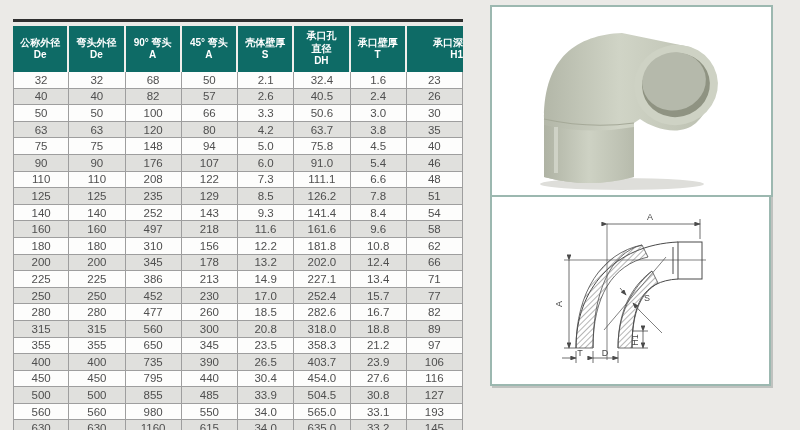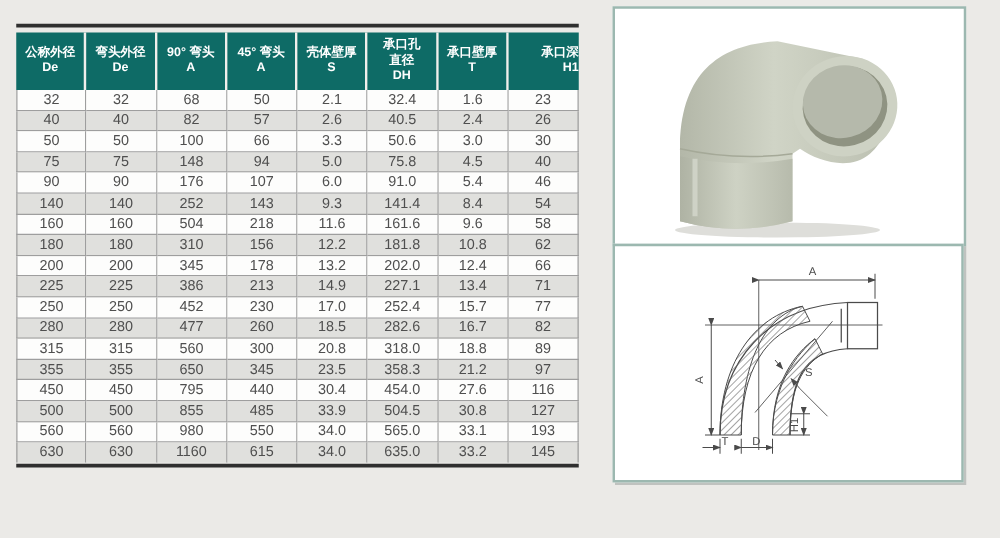--- a/index.html
+++ b/index.html
@@ -112,53 +112,83 @@
           <td>50</td>
           <td>50</td>
           <td>100</td>
           <td>66</td>
           <td>3.3</td>
           <td>50.6</td>
           <td>3.0</td>
           <td>30</td>
         </tr>
         <tr>
+          <td>63</td>
+          <td>63</td>
+          <td>120</td>
+          <td>80</td>
+          <td>4.2</td>
+          <td>63.7</td>
+          <td>3.8</td>
+          <td>35</td>
+        </tr>
+        <tr>
           <td>75</td>
           <td>75</td>
           <td>148</td>
           <td>94</td>
           <td>5.0</td>
           <td>75.8</td>
           <td>4.5</td>
           <td>40</td>
         </tr>
         <tr>
           <td>90</td>
           <td>90</td>
           <td>176</td>
           <td>107</td>
           <td>6.0</td>
           <td>91.0</td>
           <td>5.4</td>
           <td>46</td>
         </tr>
         <tr>
+          <td>110</td>
+          <td>110</td>
+          <td>208</td>
+          <td>122</td>
+          <td>7.3</td>
+          <td>111.1</td>
+          <td>6.6</td>
+          <td>48</td>
+        </tr>
+        <tr>
+          <td>125</td>
+          <td>125</td>
+          <td>235</td>
+          <td>129</td>
+          <td>8.5</td>
+          <td>126.2</td>
+          <td>7.8</td>
+          <td>51</td>
+        </tr>
+        <tr>
           <td>140</td>
           <td>140</td>
           <td>252</td>
           <td>143</td>
           <td>9.3</td>
           <td>141.4</td>
           <td>8.4</td>
           <td>54</td>
         </tr>
         <tr>
           <td>160</td>
           <td>160</td>
-          <td>504</td>
+          <td>497</td>
           <td>218</td>
           <td>11.6</td>
           <td>161.6</td>
           <td>9.6</td>
           <td>58</td>
         </tr>
         <tr>
           <td>180</td>
           <td>180</td>
           <td>310</td>
@@ -220,20 +250,30 @@
         </tr>
         <tr>
           <td>355</td>
           <td>355</td>
           <td>650</td>
           <td>345</td>
           <td>23.5</td>
           <td>358.3</td>
           <td>21.2</td>
           <td>97</td>
+        </tr>
+        <tr>
+          <td>400</td>
+          <td>400</td>
+          <td>735</td>
+          <td>390</td>
+          <td>26.5</td>
+          <td>403.7</td>
+          <td>23.9</td>
+          <td>106</td>
         </tr>
         <tr>
           <td>450</td>
           <td>450</td>
           <td>795</td>
           <td>440</td>
           <td>30.4</td>
           <td>454.0</td>
           <td>27.6</td>
           <td>116</td>

